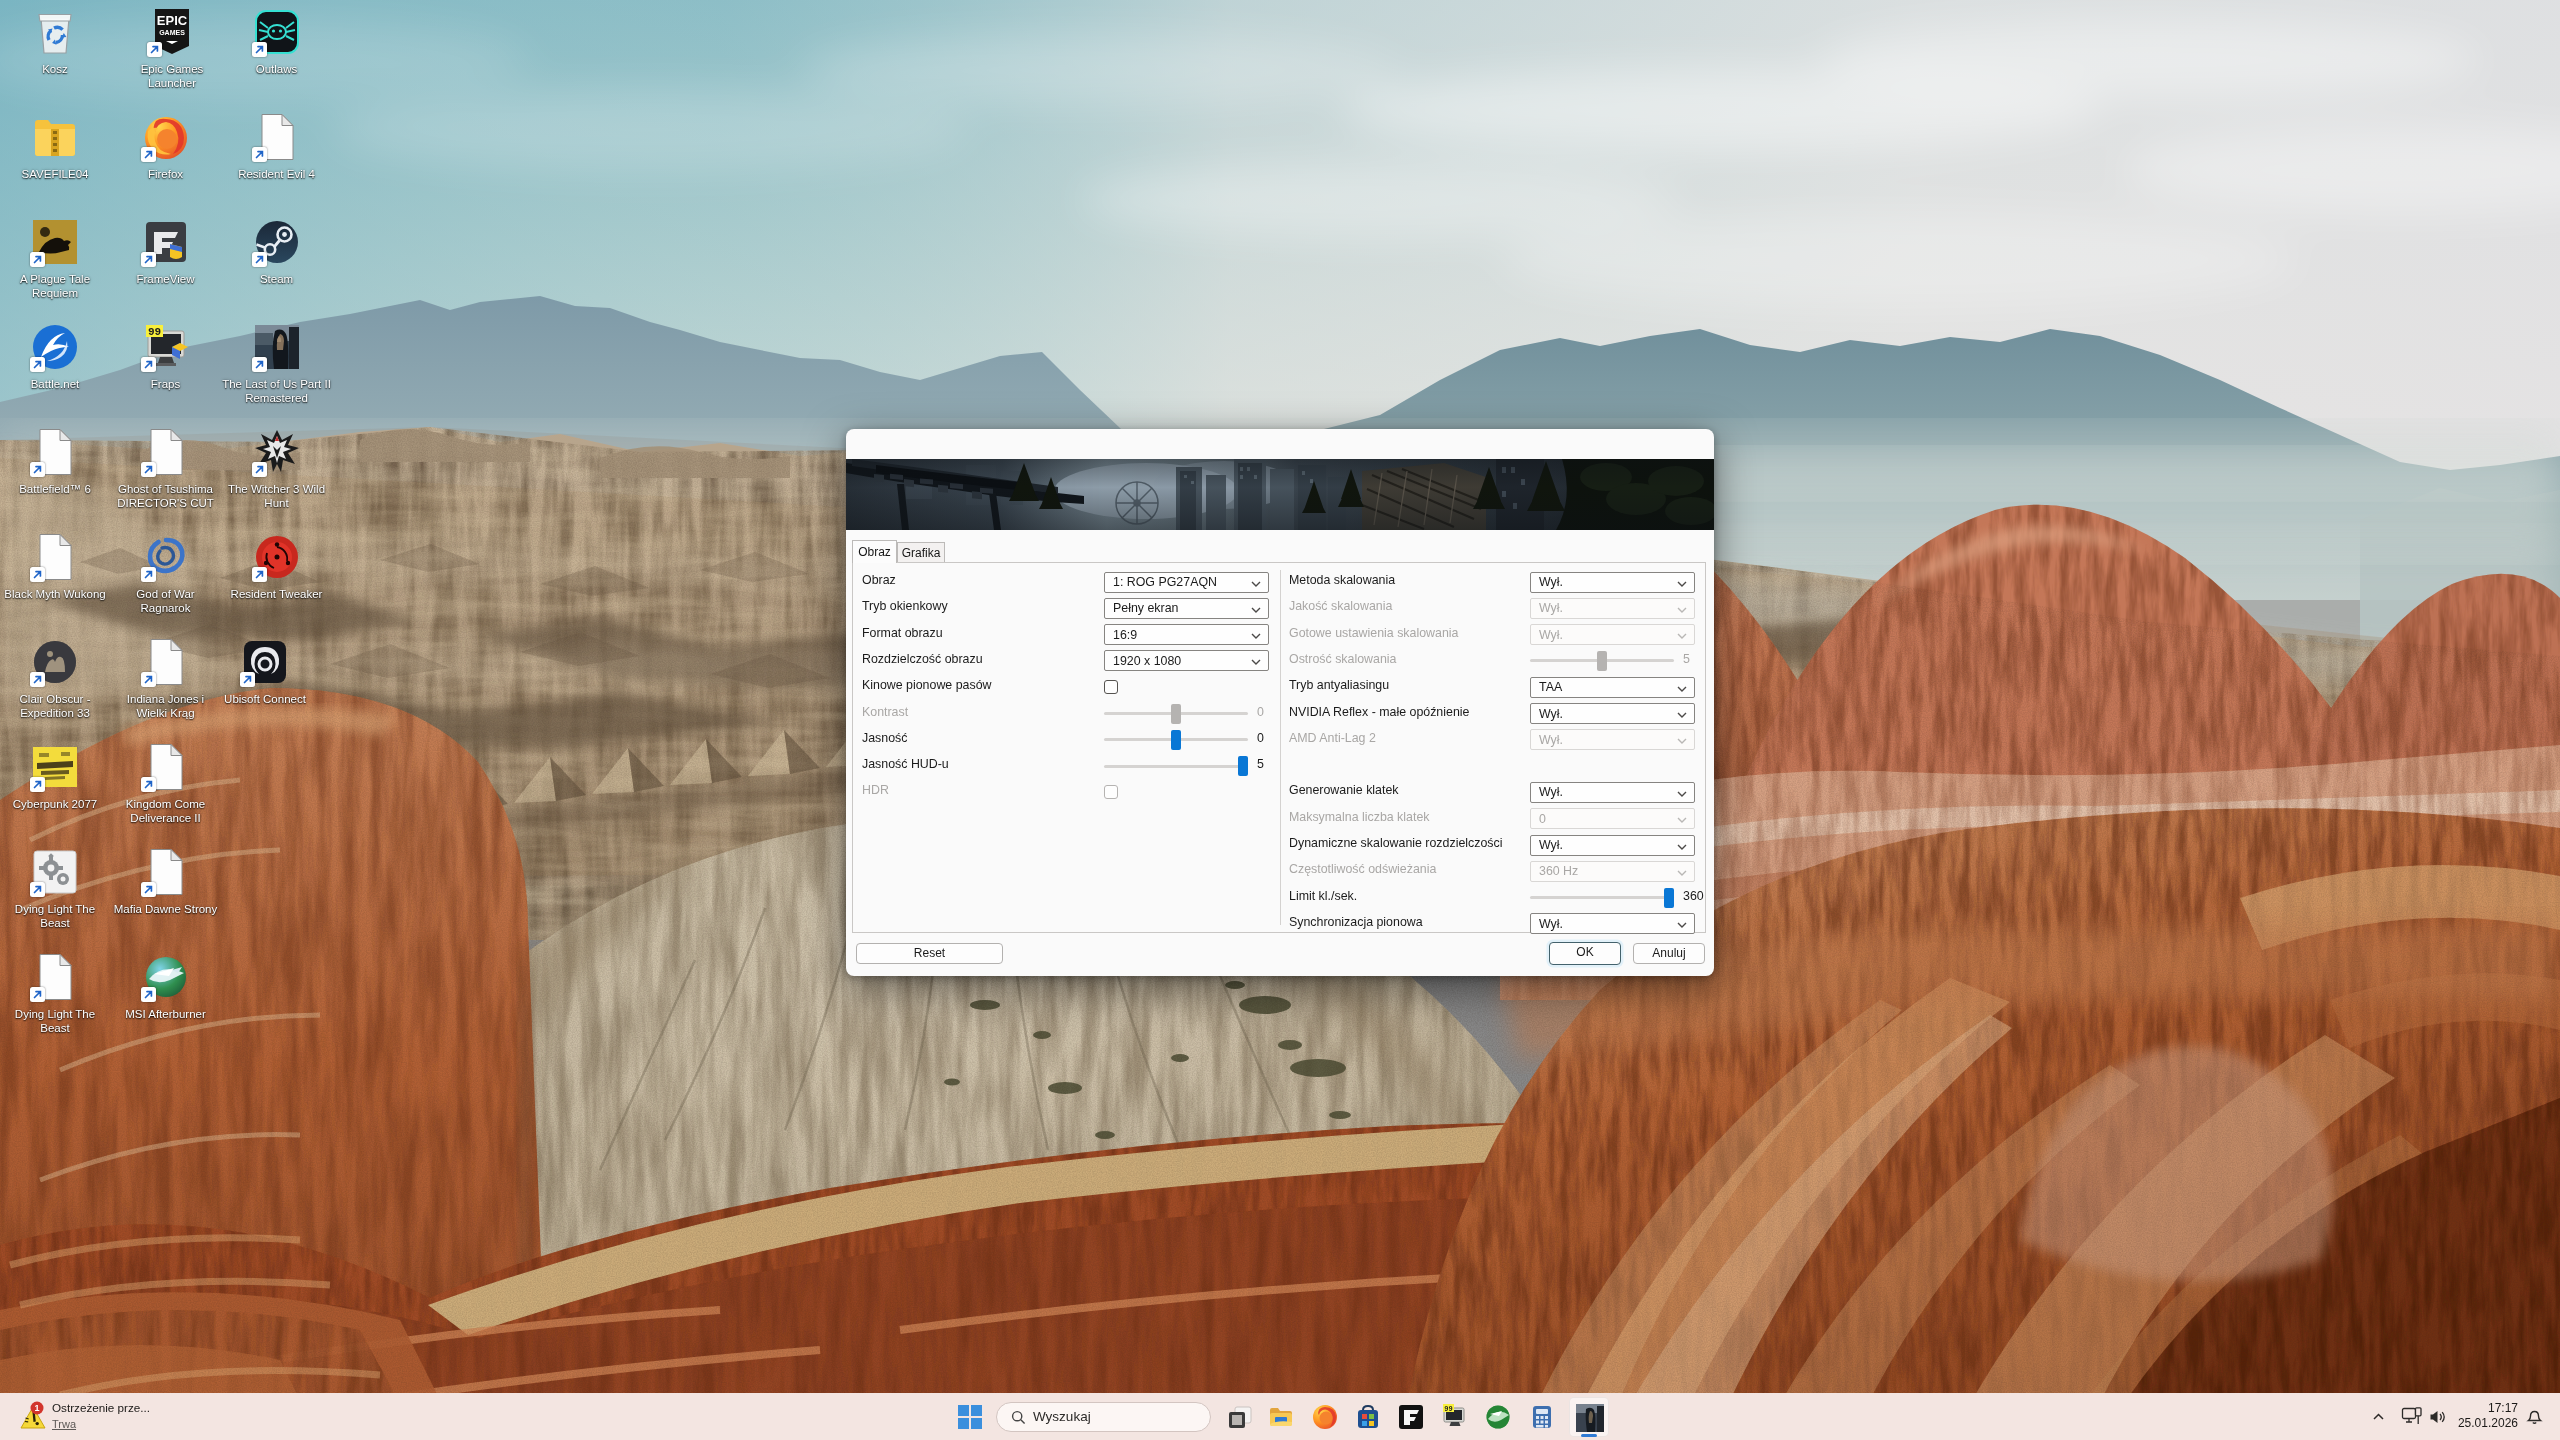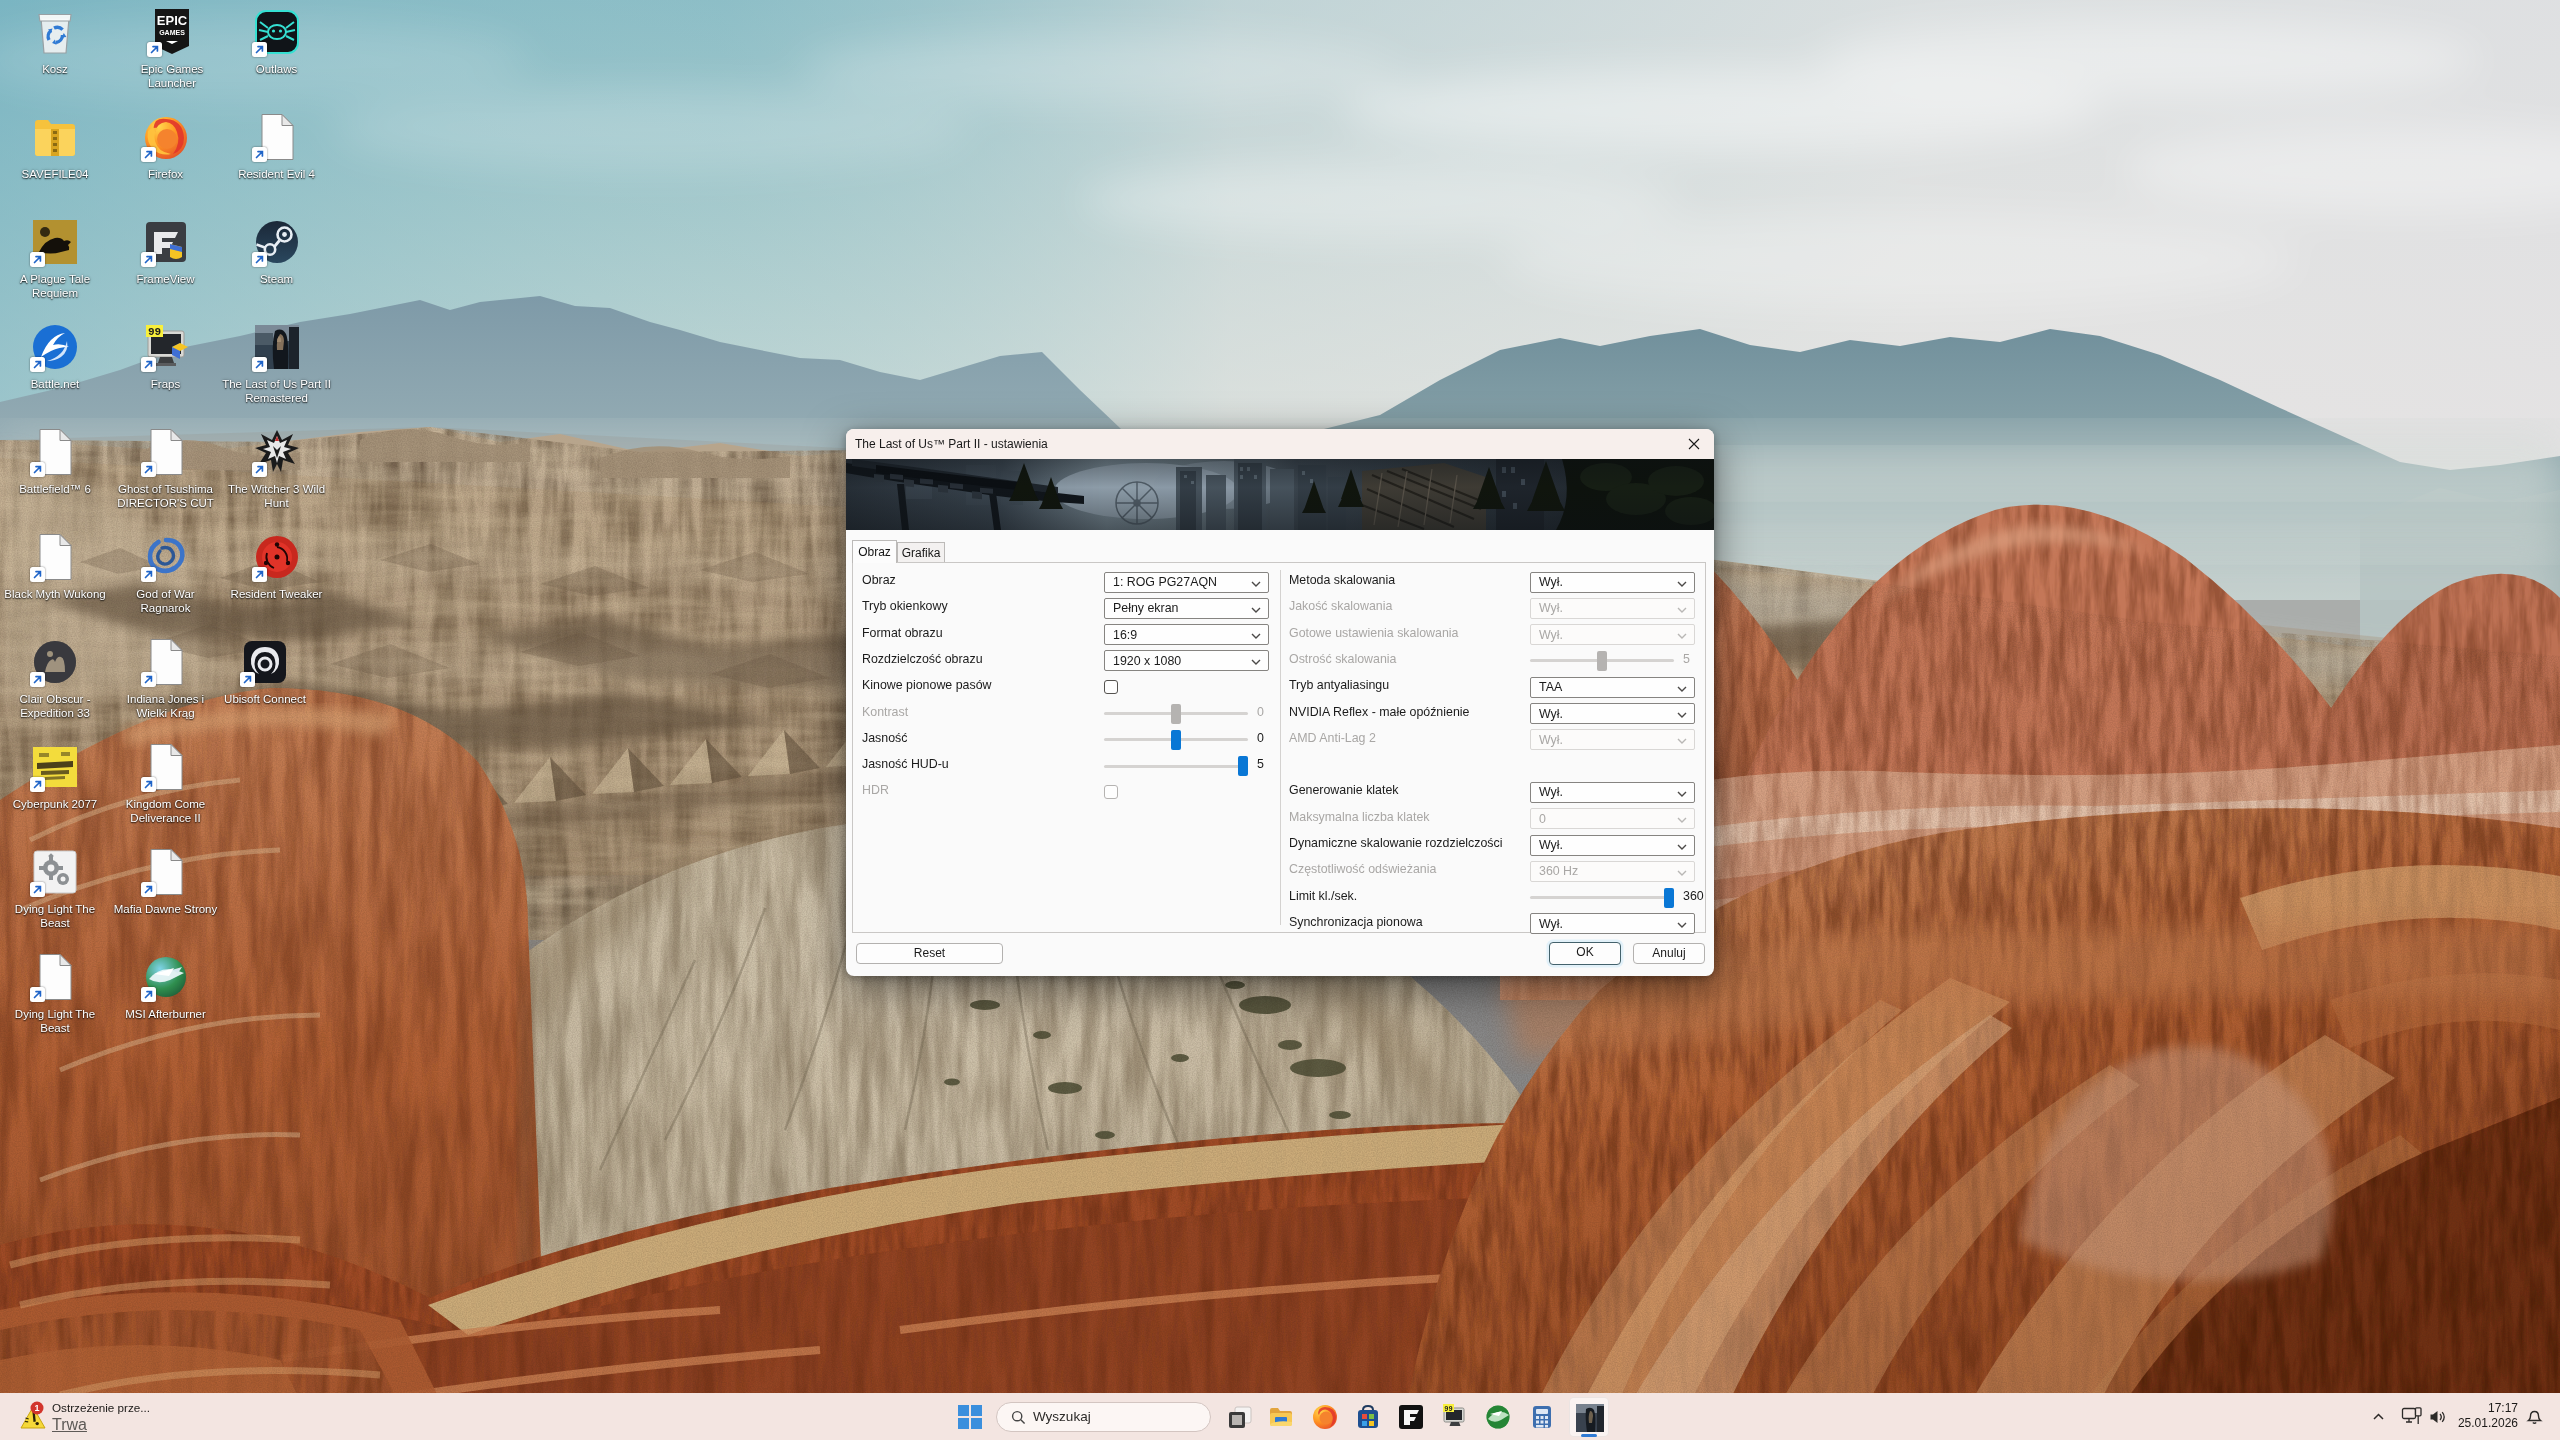--- a/index.html
+++ b/index.html
@@ -33,21 +33,21 @@
 .thumb { position:absolute; width:10px; height:20px; border-radius:2px; }
 .cb { position:absolute; width:14px; height:14px; background:#fefefe; border:1.4px solid; border-radius:3px; }
 .btn { position:absolute; background:#fdfdfd; border:1px solid #b3b1af; border-radius:4px;
        text-align:center; line-height:19px; font-size:12px; color:#1b1b1b; }
 .btn.okf { border:1.6px solid #44626c; line-height:19.5px; box-shadow:0 0 0 2.5px #e2f1f9; background:#fdfdfd; }
 #bar { position:absolute; left:0; top:1393px; width:2560px; height:47px; background:#f3e5e1; }
 .warn { position:absolute; left:20px; top:2px; }
 .warn svg { position:absolute; left:0; top:0; }
 .wtx { position:absolute; left:32px; top:6px; width:220px; }
 .w1 { display:block; font-size:11.7px; color:#1c1a18; line-height:14px; }
-.w2 { display:block; font-size:16px; color:#5d5956; line-height:13px; margin-top:3px;text-decoration:underline; }
+.w2 { display:block; font-size:11px; color:#5d5956; line-height:13px; margin-top:3px;text-decoration:underline; }
 .tbi { position:absolute; top:11px; }
 .tbtile { position:absolute; top:4px; width:40px; height:40px; background:rgba(255,255,255,.55); border-radius:5px; box-shadow:inset 0 0 0 1px rgba(0,0,0,.06); }
 .tbind { position:absolute; top:41px; width:16px; height:3px; border-radius:2px; background:#2f7ad4; }
 .srch { position:absolute; left:996px; top:9px; width:215px; height:30px; background:#fcf6f4;
         border:1px solid #d3c5c1; border-radius:16px; }
 .srch svg { position:absolute; left:14px; top:7px; }
 .srch span { position:absolute; left:36px; top:6px; font-size:13.5px; color:#2c2a28; }
 .tri { position:absolute; }
 .clock { position:absolute; left:2452px; top:8px; width:66px; text-align:right; font-size:12px; color:#1c1a18; }
 .clock span { display:block; line-height:15px; }
@@ -785,26 +785,20 @@
       </svg>
       <span class="sc">
         <svg width="15" height="15" viewBox="0 0 15 15">
           <path d="M4.5 10.5 L10 5 M6 4.6 L10.4 4.6 L10.4 9" stroke="#1f64c8" stroke-width="1.7" fill="none" stroke-linecap="round"></path>
         </svg>
       </span>
     </span>
     <span class="lb">Ubisoft Connect</span>
   </div>
 <div id="dlg">
-    <div class="tb">
-      <span class="ttl">The Last of Us™ Part II - ustawienia</span>
-      <svg class="clx" width="12" height="12" viewBox="0 0 12 12">
-        <path d="M1 1 L11 11 M11 1 L1 11" stroke="#1a1a1a" stroke-width="1.1"></path>
-      </svg>
-    </div>
     <div class="bnr"><svg width="868" height="71" viewBox="0 0 868 71" preserveAspectRatio="none">
         <defs>
           <linearGradient id="bsky" x1="0" y1="0" x2="1" y2="0">
             <stop offset="0" stop-color="#262e36"></stop>
             <stop offset="0.18" stop-color="#3a454f"></stop>
             <stop offset="0.3" stop-color="#74848e"></stop>
             <stop offset="0.4" stop-color="#67767f"></stop>
             <stop offset="0.52" stop-color="#39434c"></stop>
             <stop offset="0.72" stop-color="#2b343c"></stop>
             <stop offset="1" stop-color="#161b21"></stop>

